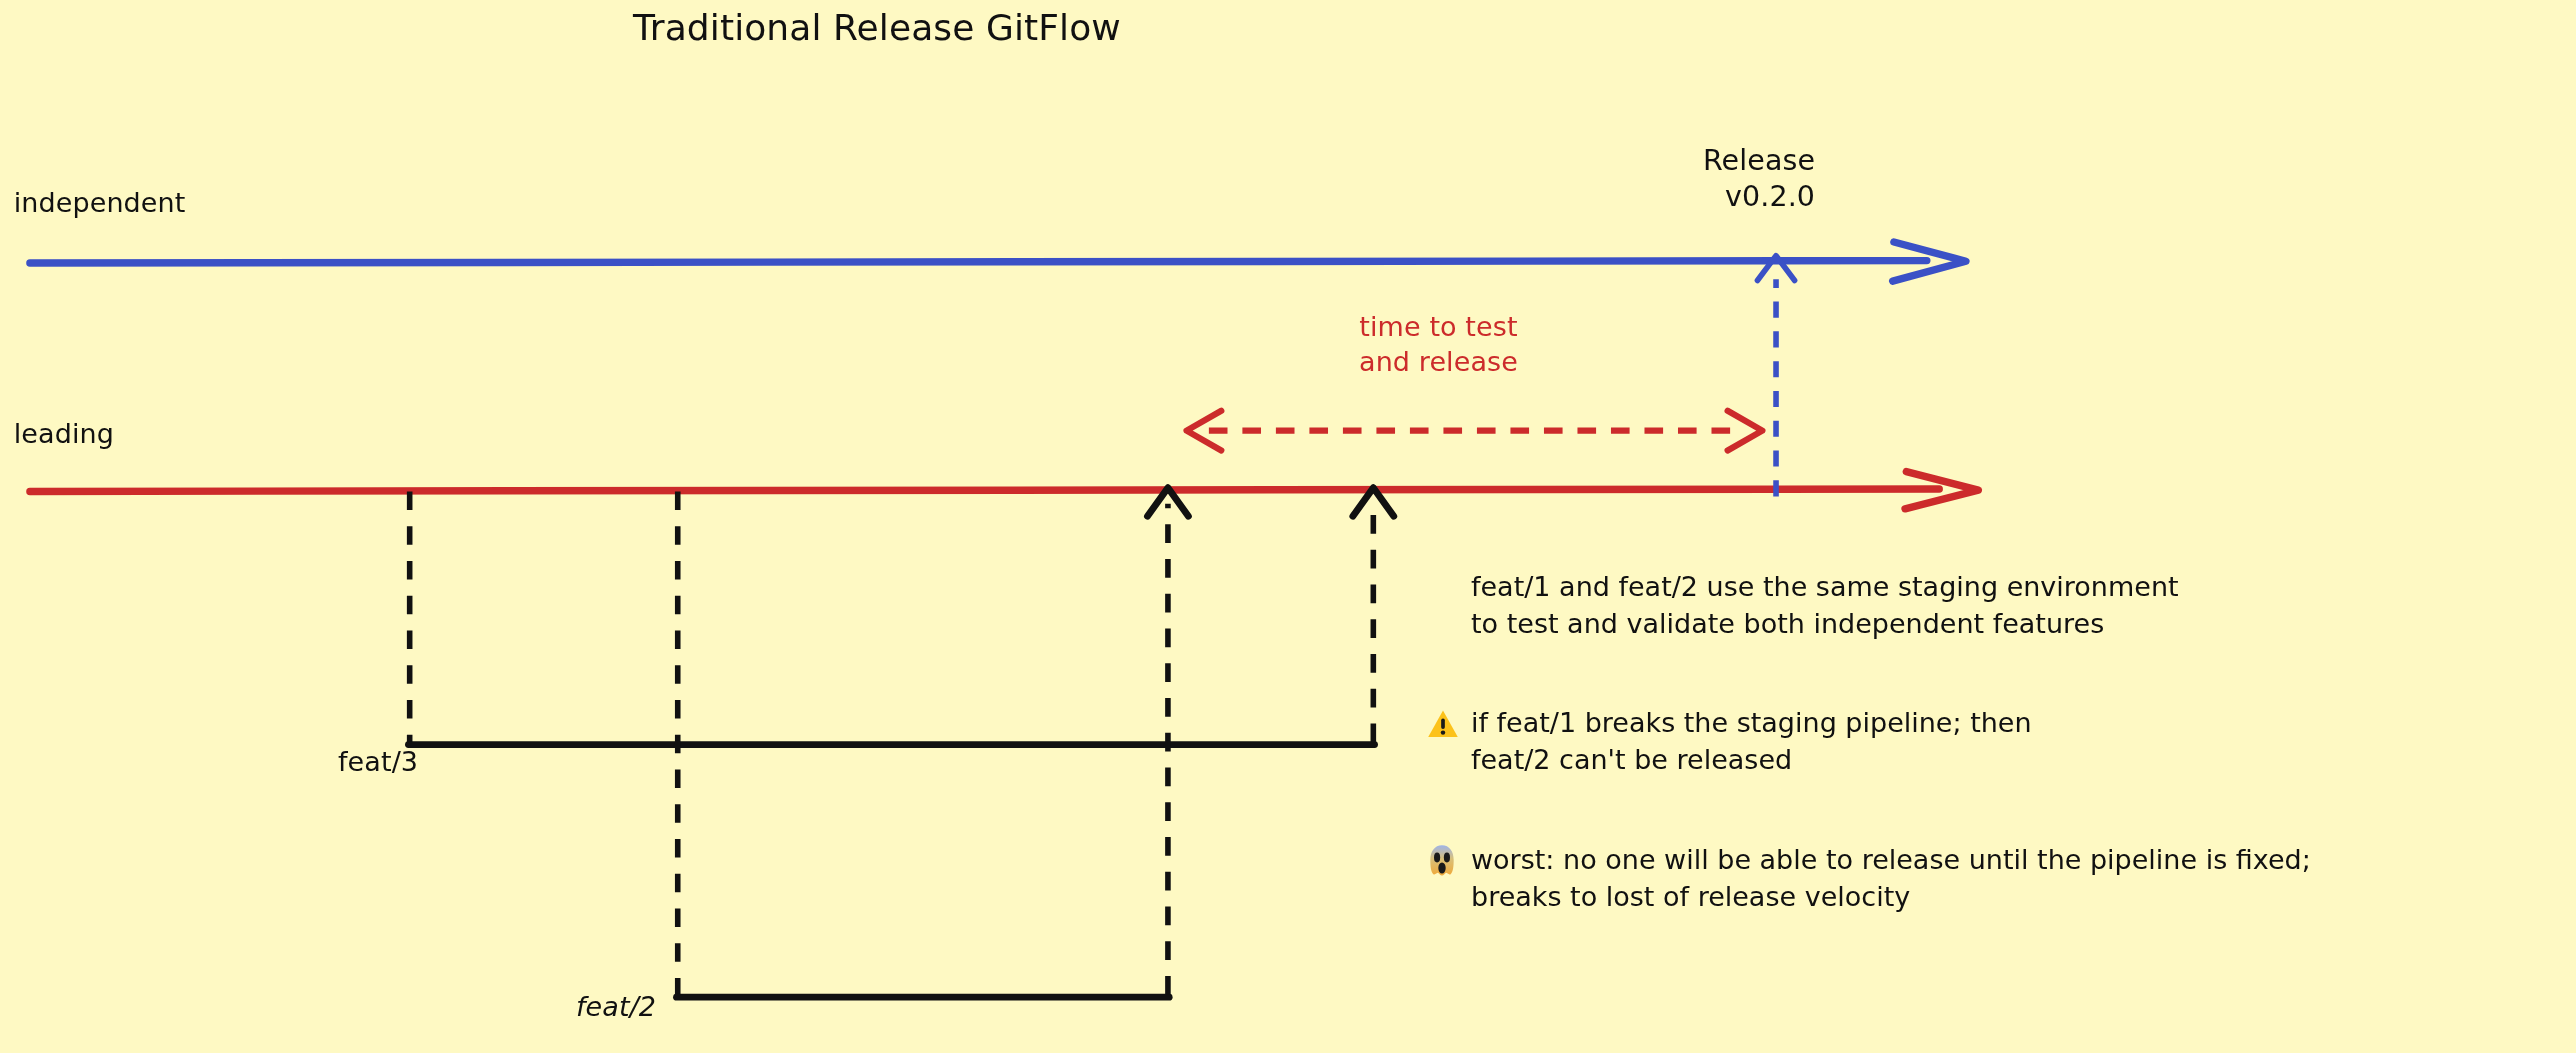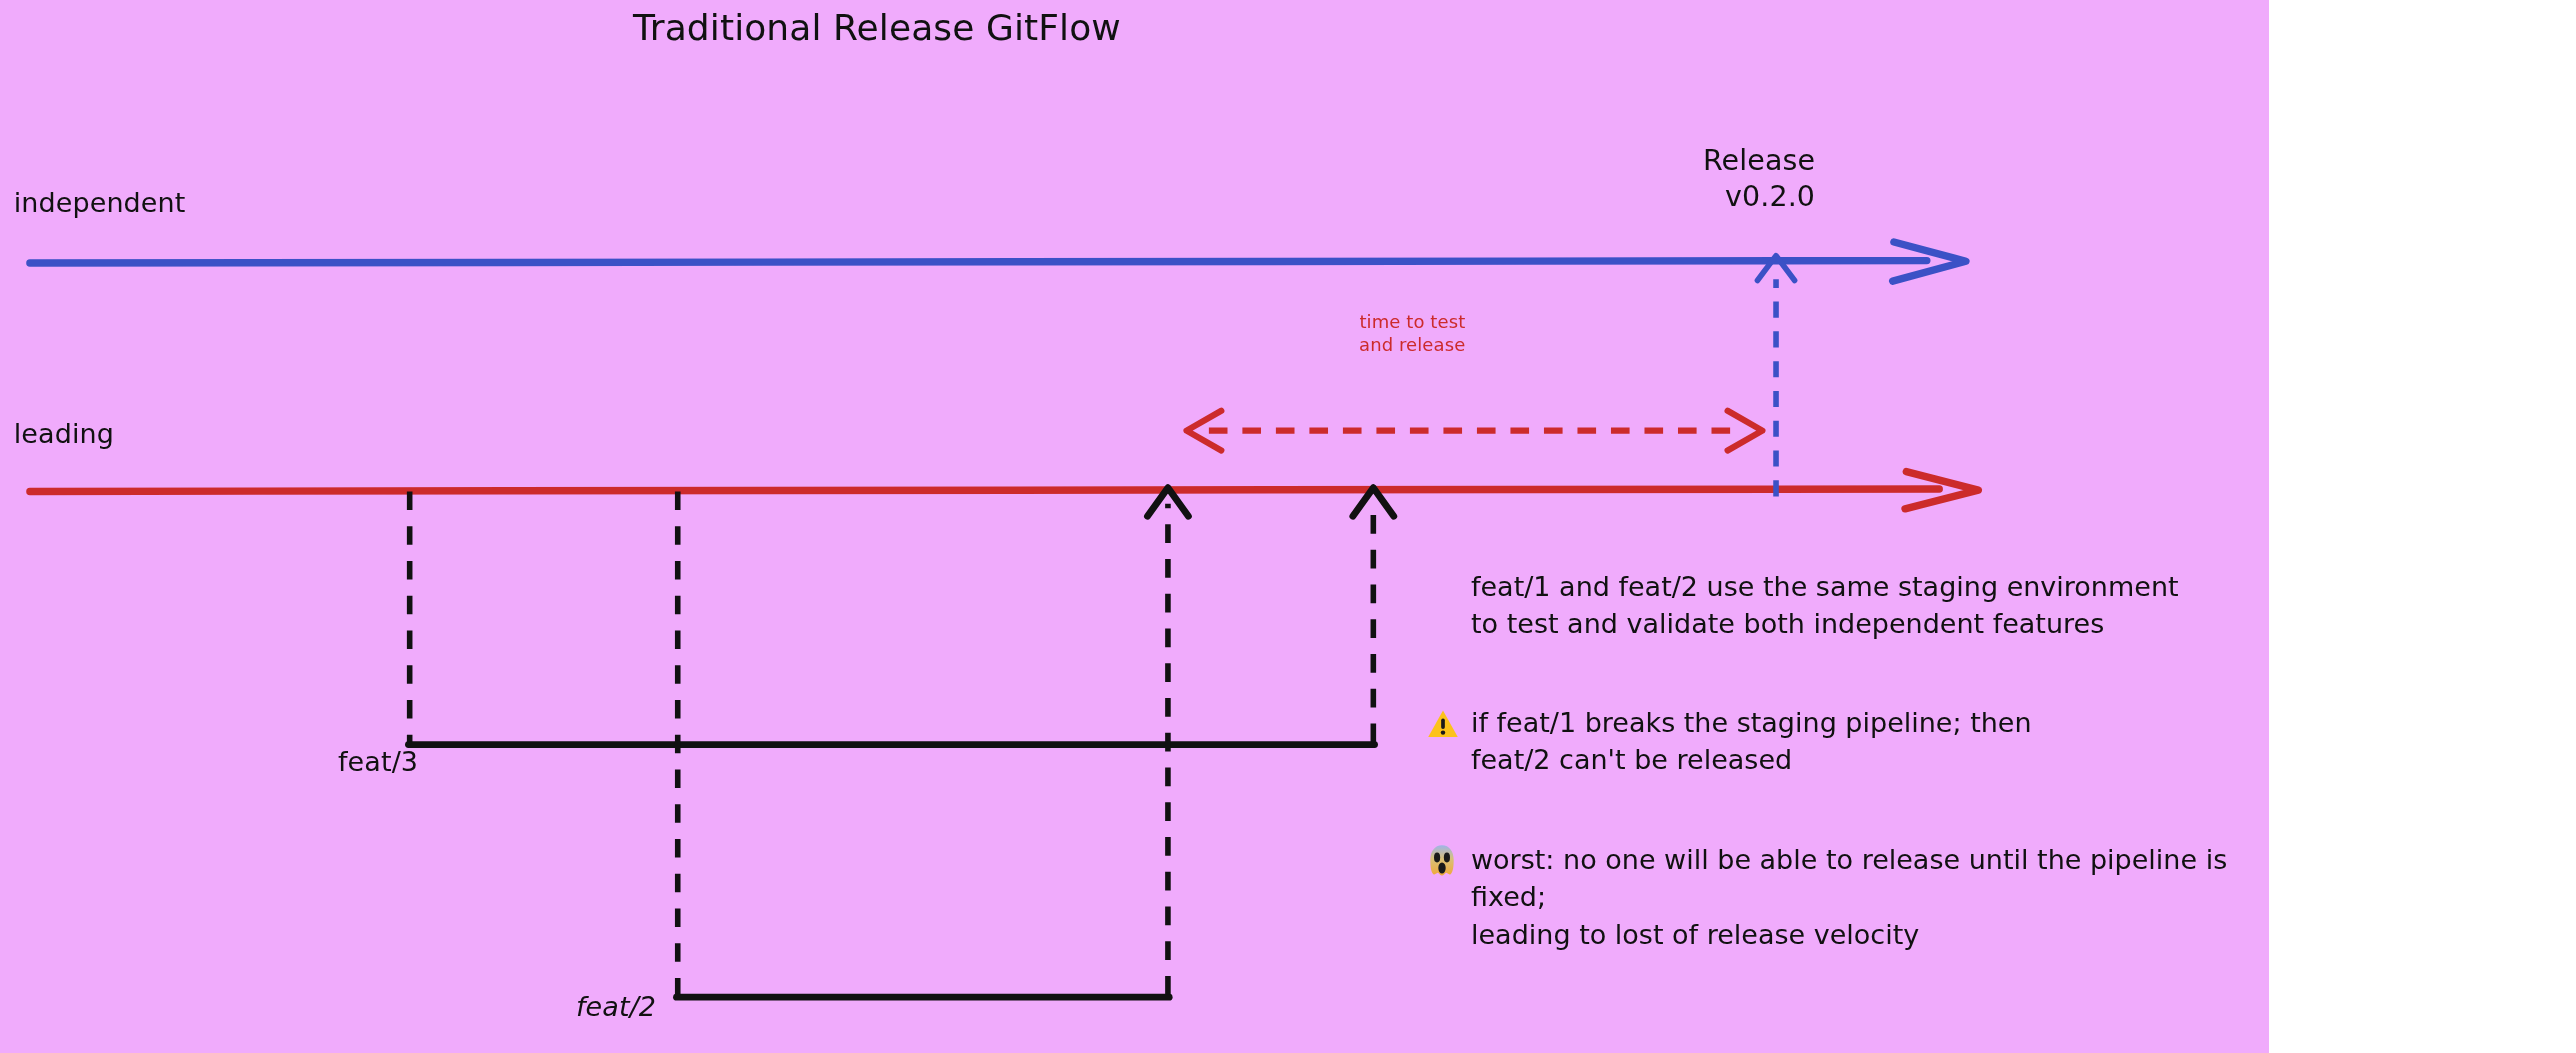--- a/index.html
+++ b/index.html
@@ -5,23 +5,23 @@
   html, body {
     margin: 0;
     padding: 0;
     background: #ffffff;
   }
   body {
     font-family: "DejaVu Sans", sans-serif;
   }
   #canvas {
     position: relative;
-    width: 2269px;
+    width: 2576px;
     height: 1053px;
-    background: #f0abfc;
+    background: #fef9c3;
     overflow: hidden;
   }
   #diagram-svg {
     position: absolute;
     left: 0;
     top: 0;
     width: 2576px;
     height: 1053px;
   }
   .lbl {
@@ -48,25 +48,25 @@
     top: 417px;
   }
   #label-release-tag {
     font-size: 28.5px;
     left: 1703px;
     top: 143px;
     text-align: right;
     line-height: 1.25;
   }
   #label-time-to-test {
-    font-size: 18px;
+    font-size: 27px;
     left: 1359px;
     top: 310px;
     color: #cc2b2b;
-    text-align: right;
+    text-align: center;
     line-height: 1.28;
   }
   #label-feat1 {
     font-size: 27px;
     left: 338px;
     top: 745px;
   }
   #label-feat2 {
     font-size: 27px;
     left: 576px;
@@ -185,16 +185,16 @@
           <stop offset="100%" stop-color="#f0a93a"></stop>
         </linearGradient>
       </defs>
       <path d="M26 2 C38 2 45 12 45 26 C45 36 44 46 40 49 C37 51 34 46 32 47 C30 48 29 51 26 51 C23 51 22 48 20 47 C18 46 15 51 12 49 C8 46 7 36 7 26 C7 12 14 2 26 2 Z" fill="url(#screamGrad)"></path>
       <ellipse cx="18" cy="22" rx="5" ry="8" fill="#1a1a1a"></ellipse>
       <ellipse cx="34" cy="22" rx="5" ry="8" fill="#1a1a1a"></ellipse>
       <ellipse cx="26" cy="39" rx="6" ry="9" fill="#1a1a1a"></ellipse>
     </svg>
   </div>
   <div class="note" id="note-worst-case">worst: no one will be able to release until the pipeline is fixed;
-leading to lost of release velocity</div>
+breaks to lost of release velocity</div>
 
 </div>
 
 
 </body></html>

